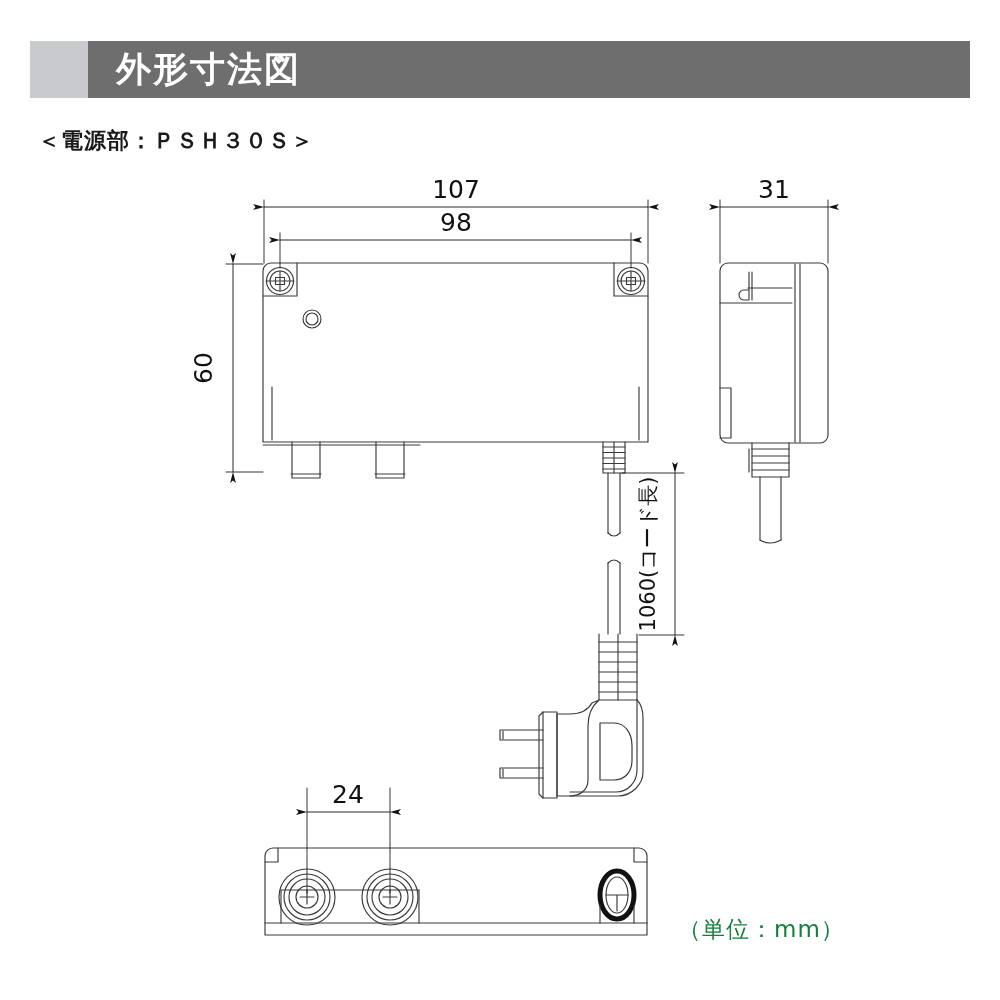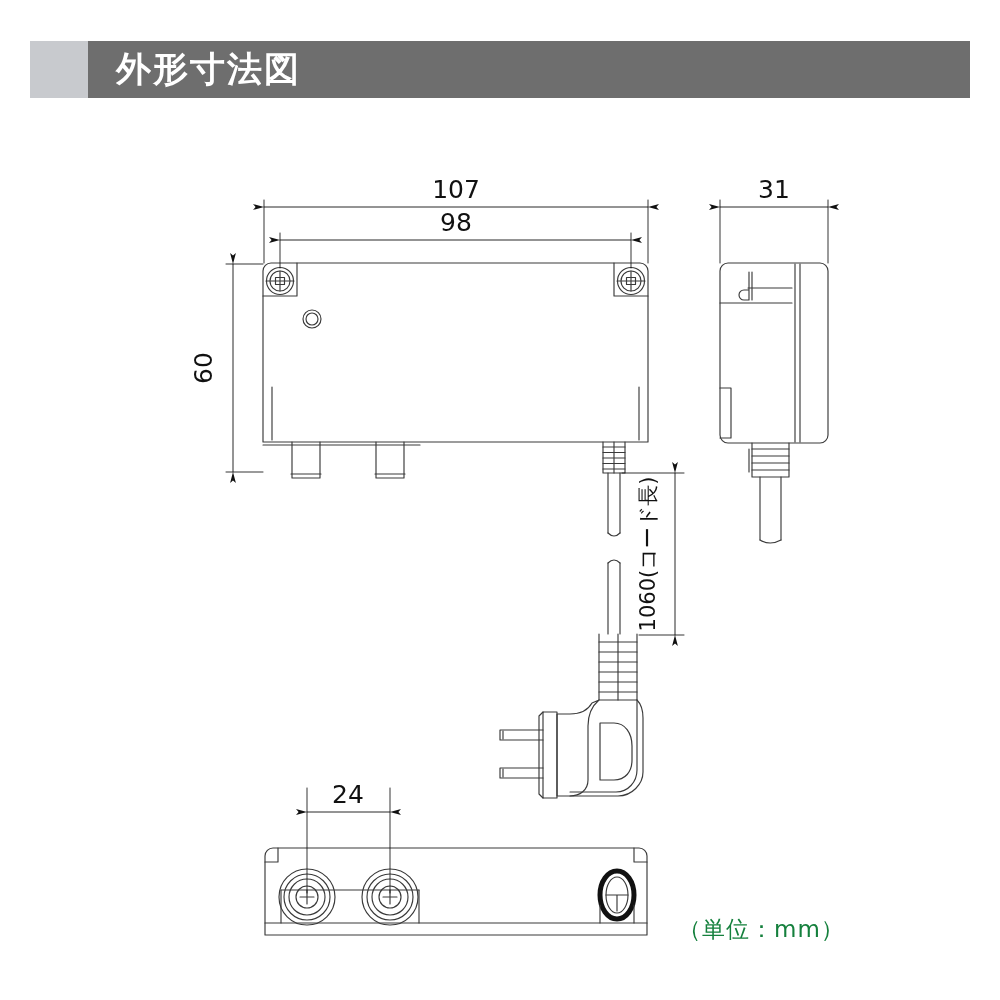--- a/index.html
+++ b/index.html
@@ -55,20 +55,21 @@
 
 <div id="page">
 
   <div class="banner">
     <div class="banner-block"></div>
     <div class="banner-bar">
       <div class="banner-title">外形寸法図</div>
     </div>
   </div>
 
+  <div class="subtitle">＜電源部：ＰＳＨ３０Ｓ＞</div>
   <div class="unit-note">（単位：mm）</div>
 
   <svg width="1000" height="1000" viewBox="0 0 1000 1000">
     <defs>
       <marker id="ar-s" markerWidth="12" markerHeight="10" refX="11" refY="3.2" orient="auto" markerUnits="userSpaceOnUse">
         <path d="M11,3.2 L0,0.3 L2.6,3.2 L0,6.1 Z" fill="#111"></path>
       </marker>
       <marker id="ar-e" markerWidth="12" markerHeight="10" refX="1" refY="3.2" orient="auto" markerUnits="userSpaceOnUse">
         <path d="M1,3.2 L12,0.3 L9.4,3.2 L12,6.1 Z" fill="#111"></path>
       </marker>

